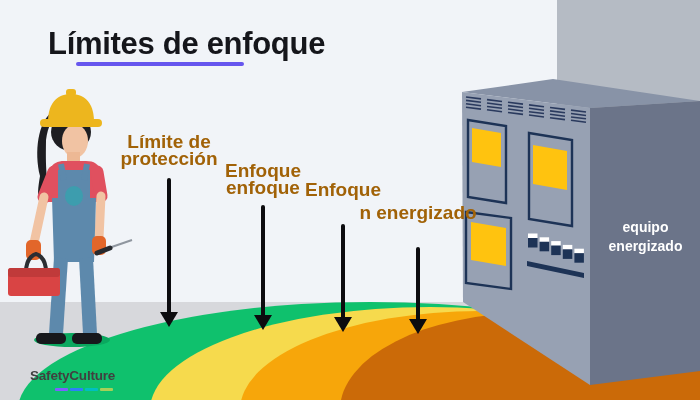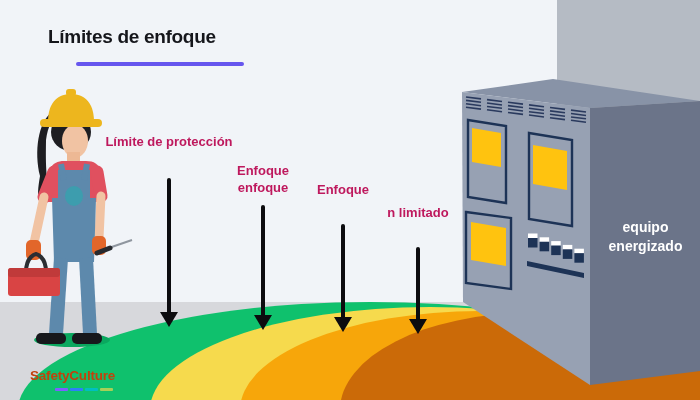--- a/index.html
+++ b/index.html
@@ -10,44 +10,44 @@
   .abs{position:absolute;}
   
   .wall-right{left:557px;top:0;width:143px;height:310px;background:#b5bbc4;}
   .floor{left:0;top:302px;width:700px;height:98px;background:#d7d8dc;overflow:hidden;}
   .zone{position:absolute;border-radius:50%;}
   .zone-0{left:18px;top:0;width:704px;height:216px;}
   .zone-1{left:150px;top:5px;width:560px;height:206px;}
   .zone-2{left:240px;top:9px;width:480px;height:198px;}
   .zone-3{left:340px;top:11px;width:380px;height:194px;}
   
-  .title{left:48px;top:26px;font-size:19px;font-weight:bold;color:#15161b;letter-spacing:-0.3px;}
+  .title{left:48px;top:26px;font-size:31px;font-weight:bold;color:#15161b;letter-spacing:-0.3px;}
   .title-underline{left:76px;top:62px;width:168px;height:4px;border-radius:2px;}
   
-  .blabel{position:absolute;text-align:center;font-weight:bold;font-size:13px;line-height:17px;color:#be185d;}
+  .blabel{position:absolute;text-align:center;font-weight:bold;font-size:19px;line-height:17px;color:#a16207;}
   .blabel-0{left:79px;top:133px;width:180px;}
   .blabel-1{left:213px;top:162px;width:100px;}
   .blabel-2{left:283px;top:181px;width:120px;}
   .blabel-3{left:358px;top:204px;width:120px;}
   
   .arrow{position:absolute;width:18px;}
   .arrow .shaft{position:absolute;left:7px;top:0;bottom:13px;width:4px;background:#0c0c0f;border-radius:2px;}
   .arrow .head{position:absolute;bottom:0;left:0;width:0;height:0;
     border-left:9px solid transparent;border-right:9px solid transparent;border-top:15px solid #0c0c0f;}
   .arrow-0{left:160px;top:178px;height:149px;}
   .arrow-1{left:254px;top:205px;height:125px;}
   .arrow-2{left:334px;top:224px;height:108px;}
   .arrow-3{left:409px;top:247px;height:87px;}
   
   .equip-label{left:583px;top:218px;width:125px;text-align:center;font-weight:bold;
     font-size:14px;line-height:19px;color:#ffffff;}
   
   .layer{left:0;top:0;width:700px;height:400px;pointer-events:none;}
   
-  .logo{left:30px;top:368px;color:#c2410c;font-size:13.5px;font-weight:bold;letter-spacing:-0.2px;}
+  .logo{left:30px;top:368px;color:#404040;font-size:13.5px;font-weight:bold;letter-spacing:-0.2px;}
   .logo-underline{left:55px;top:388px;height:3px;display:flex;gap:2px;}
   .logo-underline span{display:block;width:13px;height:3px;border-radius:1px;}
 </style>
 </head>
 <body>
 
 <div id="stage">
 
   <div class="abs wall-right"></div>
 
@@ -152,21 +152,21 @@
     <div>Límite de protección</div>
   </div>
   <div class="blabel blabel-1">
     <div>Enfoque</div>
     <div>enfoque</div>
   </div>
   <div class="blabel blabel-2">
     <div>Enfoque</div>
   </div>
   <div class="blabel blabel-3">
-    <div>n limitado</div>
+    <div>n energizado</div>
   </div>
 
   <div class="arrow arrow-0">
     <div class="shaft"></div>
     <div class="head"></div>
   </div>
   <div class="arrow arrow-1">
     <div class="shaft"></div>
     <div class="head"></div>
   </div>

